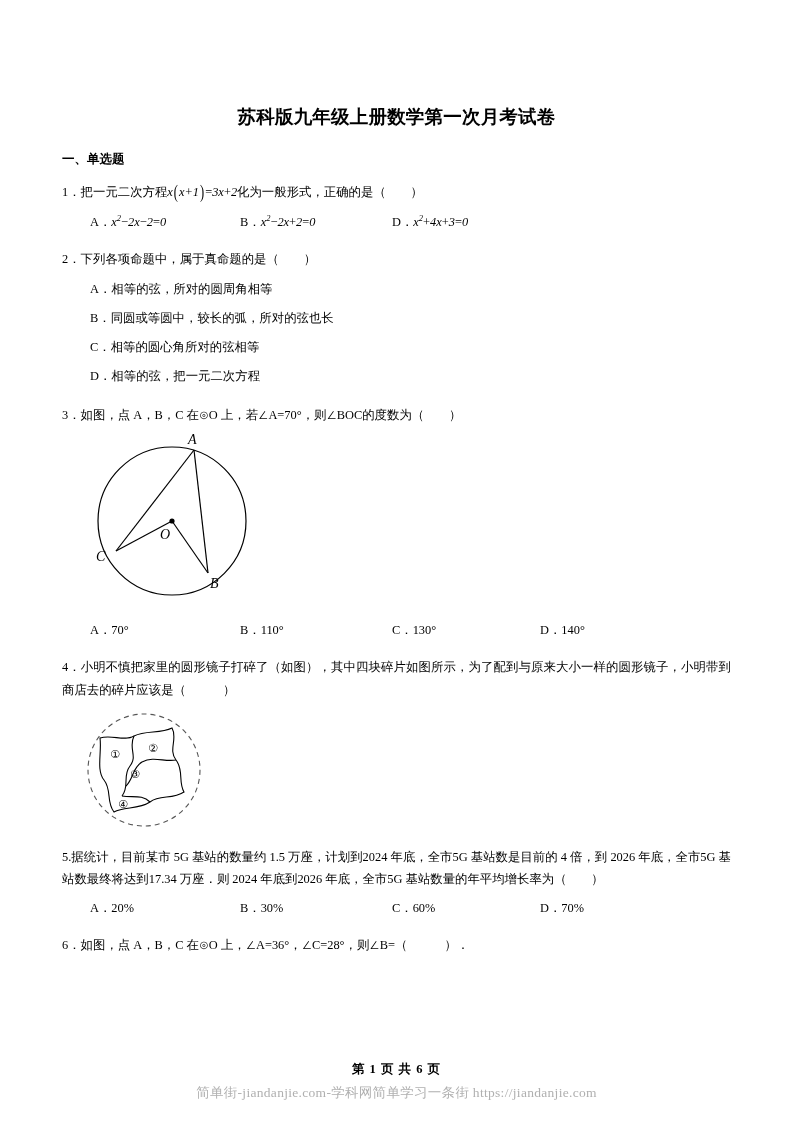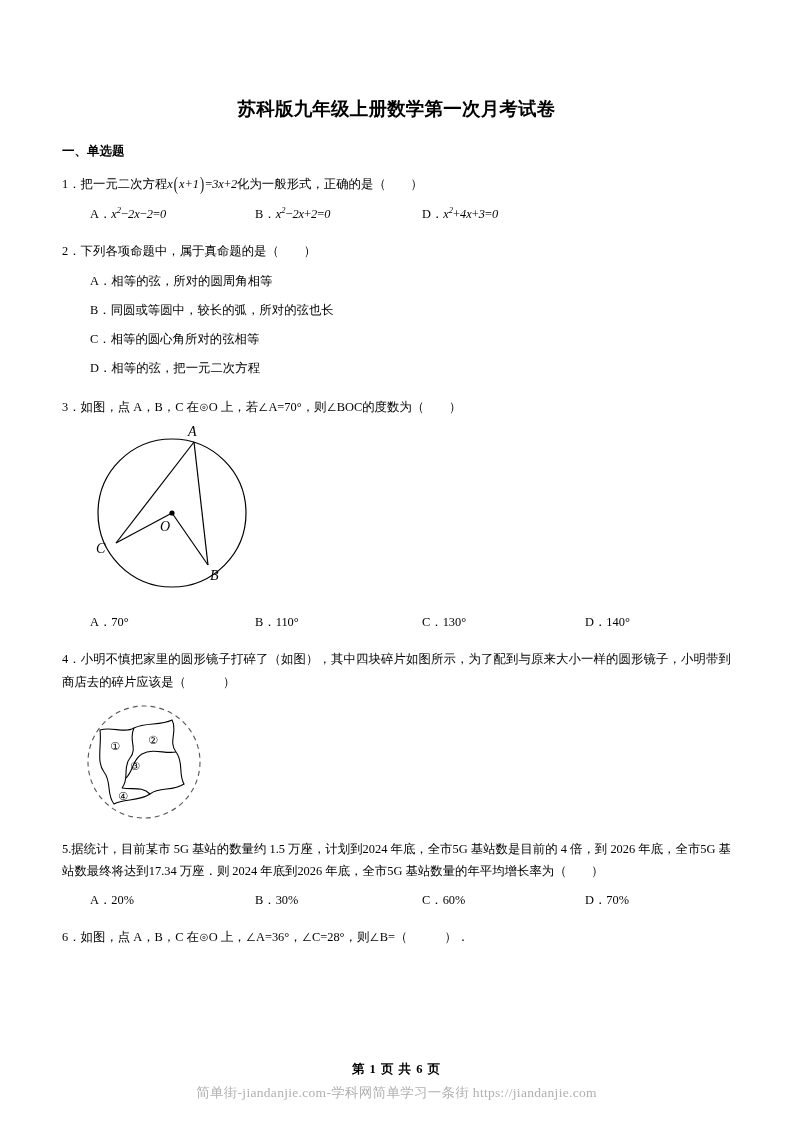--- a/index.html
+++ b/index.html
@@ -13,21 +13,21 @@
     font-family: "Liberation Serif", serif;
     color: #000000;
     position: relative;
     overflow: hidden;
   }
   .page {
     position: relative;
     width: 793px;
     height: 1122px;
     box-sizing: border-box;
-    padding: 0 62px;
+    padding: 8px 62px;
   }
   .doc-title {
     text-align: center;
     font-size: 18.5px;
     font-weight: bold;
     margin: 0;
     padding-top: 96px;
     letter-spacing: 0.2px;
   }
   .section-head {
@@ -43,21 +43,20 @@
   }
   .q-text {
     text-align: justify;
   }
   .opts {
     margin-top: 6px;
     padding-left: 28px;
     font-size: 12.4px;
     display: flex;
     line-height: 1.9;
-    gap: 15px;
   }
   .opts.grid4 > span {
     display: inline-block;
   }
   .opt-w1 { width: 150px; }
   .opt-w2 { width: 152px; }
   .opt-w3 { width: 148px; }
   .opt-stack {
     margin-top: 4px;
     padding-left: 28px;

